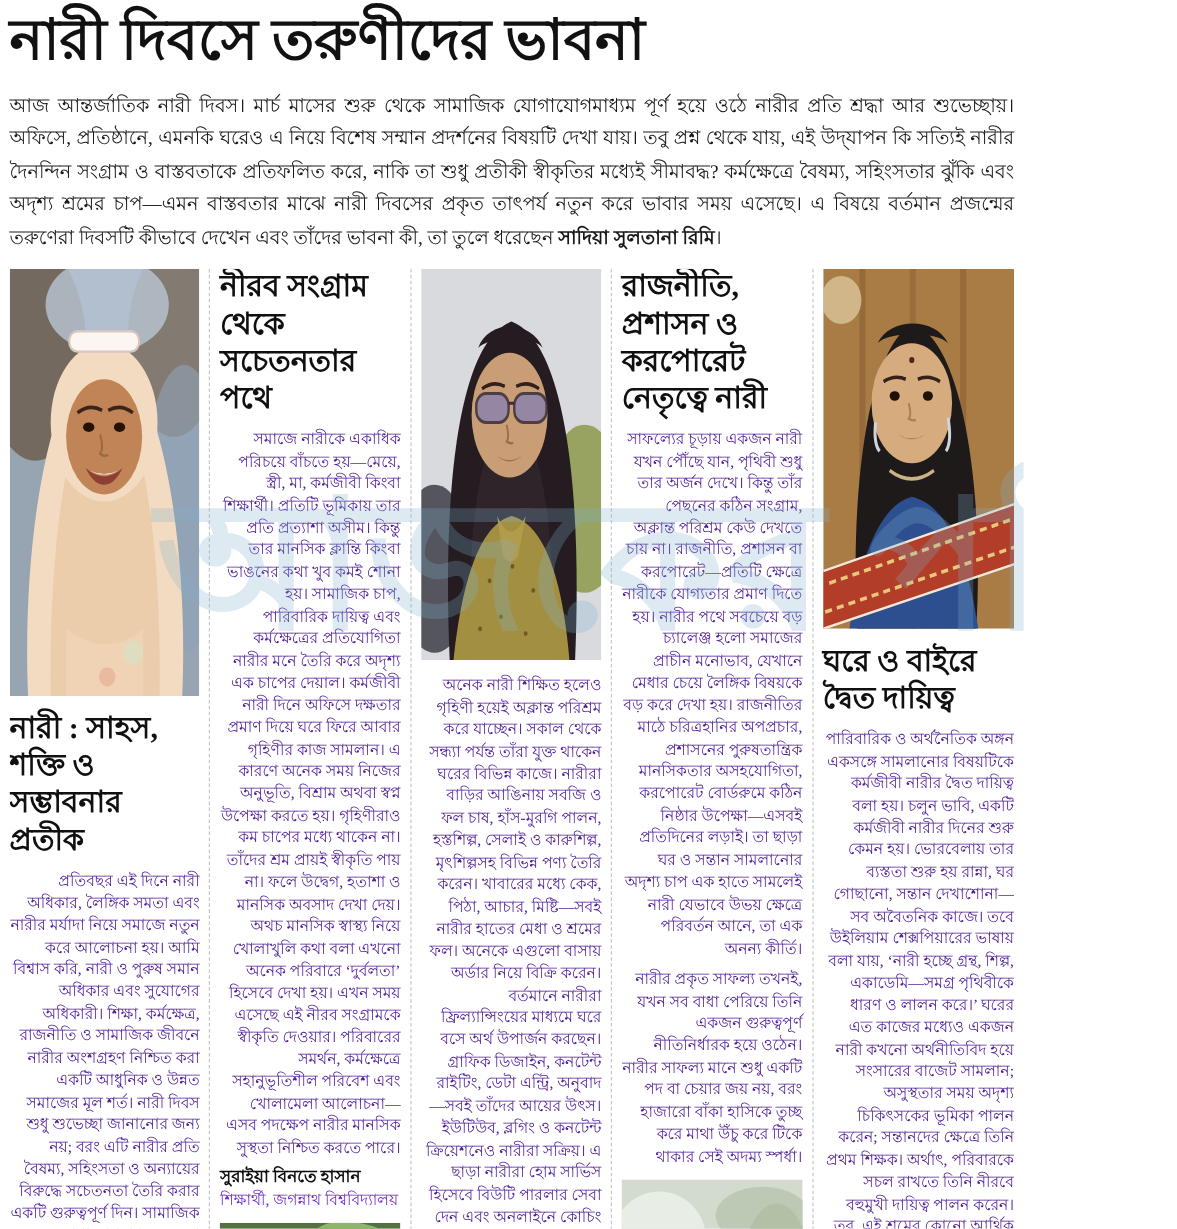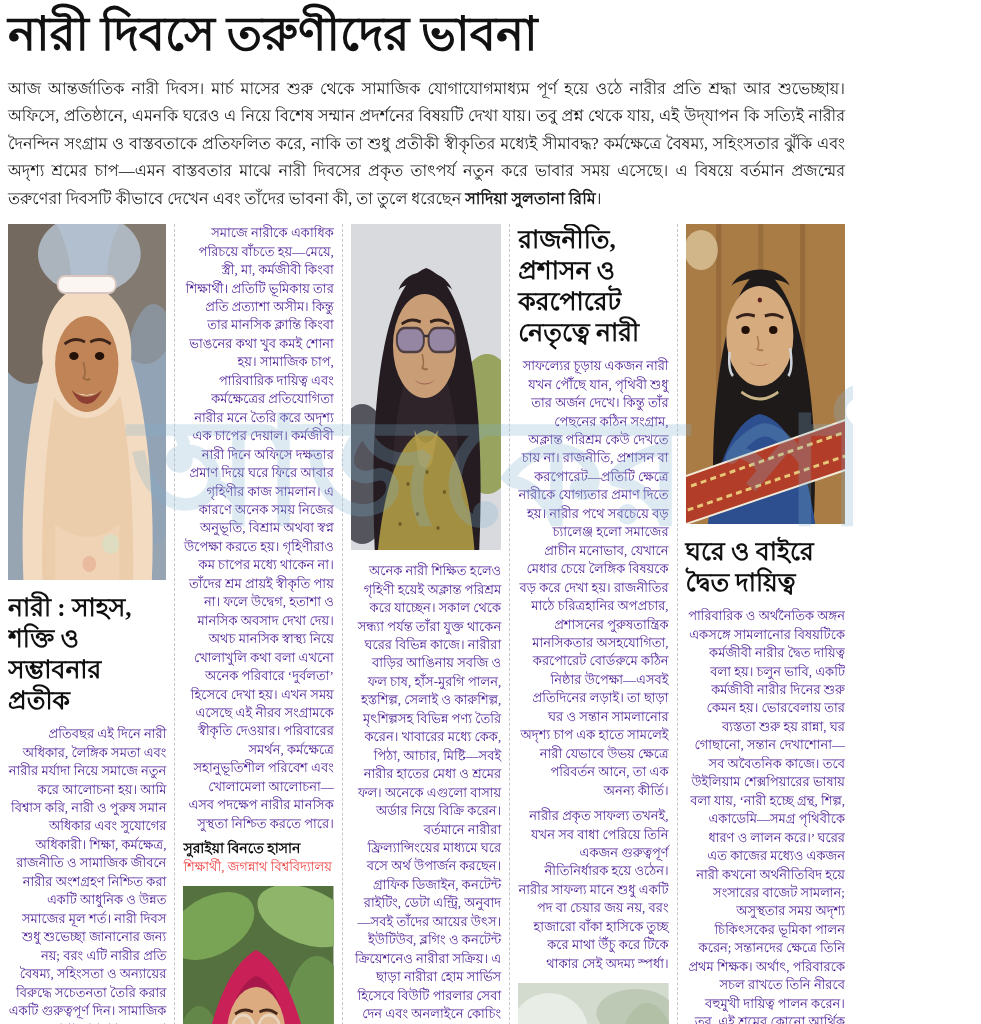--- a/index.html
+++ b/index.html
@@ -53,21 +53,21 @@
   }
   p.body{
     margin:0 0 7px 0;
     font-size:13px;
     line-height:1.42;
     text-align:right;
     color:#4c1d95;
   }
   .byline{margin-top:2px;}
   .byline-name{font-size:14px;font-weight:700;color:#0e0e0e;line-height:1.3;}
-  .byline-aff{font-size:13px;color:#ef4444;line-height:1.35;}
+  .byline-aff{font-size:13px;color:#6d28d9;line-height:1.35;}
   figure.photo{
     margin:0 0 12px 0;
     padding:0;
     width:100%;
     overflow:hidden;
     background:#eee;
   }
   figure.photo.bottom{margin:10px 0 0 0;}
   figure.photo svg{display:block;width:100%;height:100%;}
   .watermark{
@@ -120,20 +120,21 @@
           <circle cx="120" cy="320" r="10" fill="#d9e0c4" opacity="0.8"></circle>
           <circle cx="95" cy="340" r="8" fill="#e8b49a" opacity="0.8"></circle>
         </svg>
       </figure>
       <h2 class="heading">নারী : সাহস, শক্তি ও সম্ভাবনার প্রতীক</h2>
       <p class="body">প্রতিবছর এই দিনে নারী অধিকার, লৈঙ্গিক সমতা এবং নারীর মর্যাদা নিয়ে সমাজে নতুন করে আলোচনা হয়। আমি বিশ্বাস করি, নারী ও পুরুষ সমান অধিকার এবং সুযোগের অধিকারী। শিক্ষা, কর্মক্ষেত্র, রাজনীতি ও সামাজিক জীবনে নারীর অংশগ্রহণ নিশ্চিত করা একটি আধুনিক ও উন্নত সমাজের মূল শর্ত। নারী দিবস শুধু শুভেচ্ছা জানানোর জন্য নয়; বরং এটি নারীর প্রতি বৈষম্য, সহিংসতা ও অন্যায়ের বিরুদ্ধে সচেতনতা তৈরি করার একটি গুরুত্বপূর্ণ দিন। সামাজিক যোগাযোগমাধ্যমের যুগে তরুণেরা বিভিন্ন প্রচারণা, লেখা, আলোচনা সভা এবং আন্দোলনের মাধ্যমে নারীর অধিকারকে আরও শক্তিশালীভাবে তুলে ধরছে। তবে নারীর সম্মান শুধু এক দিনের বিষয় নয়; এটি প্রতিদিনের আচরণ ও দৃষ্টিভঙ্গিতেও প্রতিফলিত হওয়া উচিত। নারীর ক্ষমতায়ন সমাজের উন্নয়নের সঙ্গে সরাসরি যুক্ত। যখন নারীরা শিক্ষা, অর্থনীতি ও সিদ্ধান্ত গ্রহণে সমানভাবে অংশগ্রহণ করবে, তখনই একটি দেশ সত্যিকারের উন্নতির পথে এগোবে।</p>
 
     </section>
 
     <section class="col">
+      <h2 class="heading">নীরব সংগ্রাম থেকে সচেতনতার পথে</h2>
       <p class="body">সমাজে নারীকে একাধিক পরিচয়ে বাঁচতে হয়—মেয়ে, স্ত্রী, মা, কর্মজীবী কিংবা শিক্ষার্থী। প্রতিটি ভূমিকায় তার প্রতি প্রত্যাশা অসীম। কিন্তু তার মানসিক ক্লান্তি কিংবা ভাঙনের কথা খুব কমই শোনা হয়। সামাজিক চাপ, পারিবারিক দায়িত্ব এবং কর্মক্ষেত্রের প্রতিযোগিতা নারীর মনে তৈরি করে অদৃশ্য এক চাপের দেয়াল। কর্মজীবী নারী দিনে অফিসে দক্ষতার প্রমাণ দিয়ে ঘরে ফিরে আবার গৃহিণীর কাজ সামলান। এ কারণে অনেক সময় নিজের অনুভূতি, বিশ্রাম অথবা স্বপ্ন উপেক্ষা করতে হয়। গৃহিণীরাও কম চাপের মধ্যে থাকেন না। তাঁদের শ্রম প্রায়ই স্বীকৃতি পায় না। ফলে উদ্বেগ, হতাশা ও মানসিক অবসাদ দেখা দেয়। অথচ মানসিক স্বাস্থ্য নিয়ে খোলাখুলি কথা বলা এখনো অনেক পরিবারে ‘দুর্বলতা’ হিসেবে দেখা হয়। এখন সময় এসেছে এই নীরব সংগ্রামকে স্বীকৃতি দেওয়ার। পরিবারের সমর্থন, কর্মক্ষেত্রে সহানুভূতিশীল পরিবেশ এবং খোলামেলা আলোচনা—এসব পদক্ষেপ নারীর মানসিক সুস্থতা নিশ্চিত করতে পারে।</p>
       <div class="byline">
         <div class="byline-name">সুরাইয়া বিনতে হাসান</div>
         <div class="byline-aff">শিক্ষার্থী, জগন্নাথ বিশ্ববিদ্যালয়</div>
       </div>
       <figure class="photo bottom" style="height:352px">
         <svg viewBox="0 0 185 352" preserveAspectRatio="none">
           <rect width="185" height="352" fill="#55713f"></rect>
           <ellipse cx="35" cy="40" rx="55" ry="30" fill="#79a455" transform="rotate(-20 35 40)"></ellipse>
           <ellipse cx="150" cy="30" rx="60" ry="28" fill="#8fb56a" transform="rotate(15 150 30)"></ellipse>

